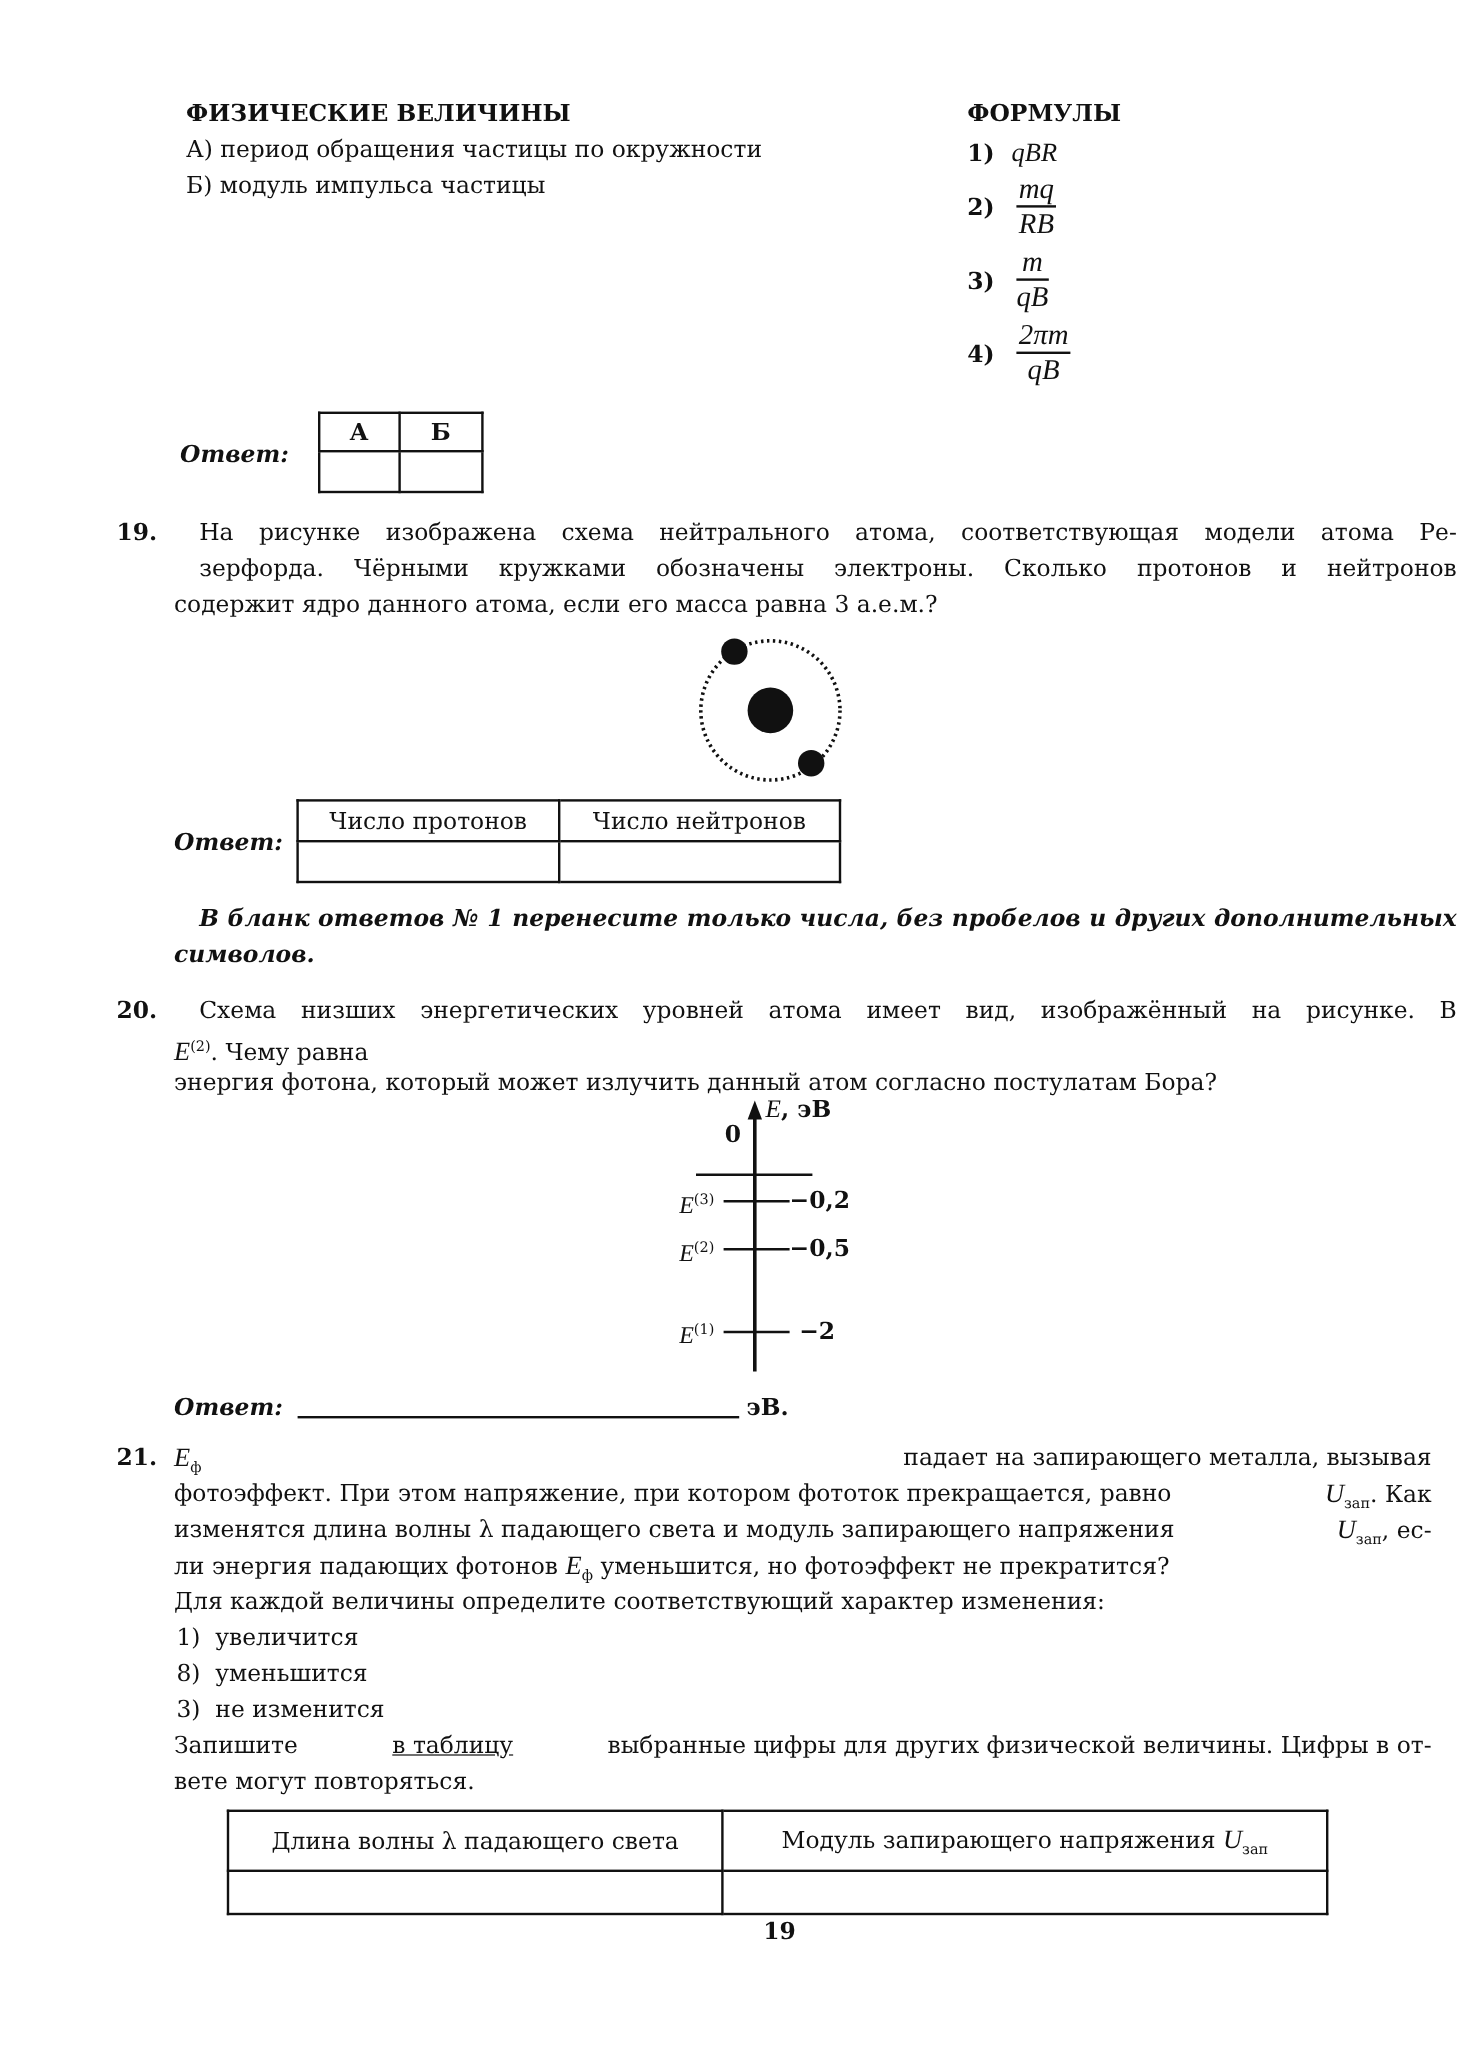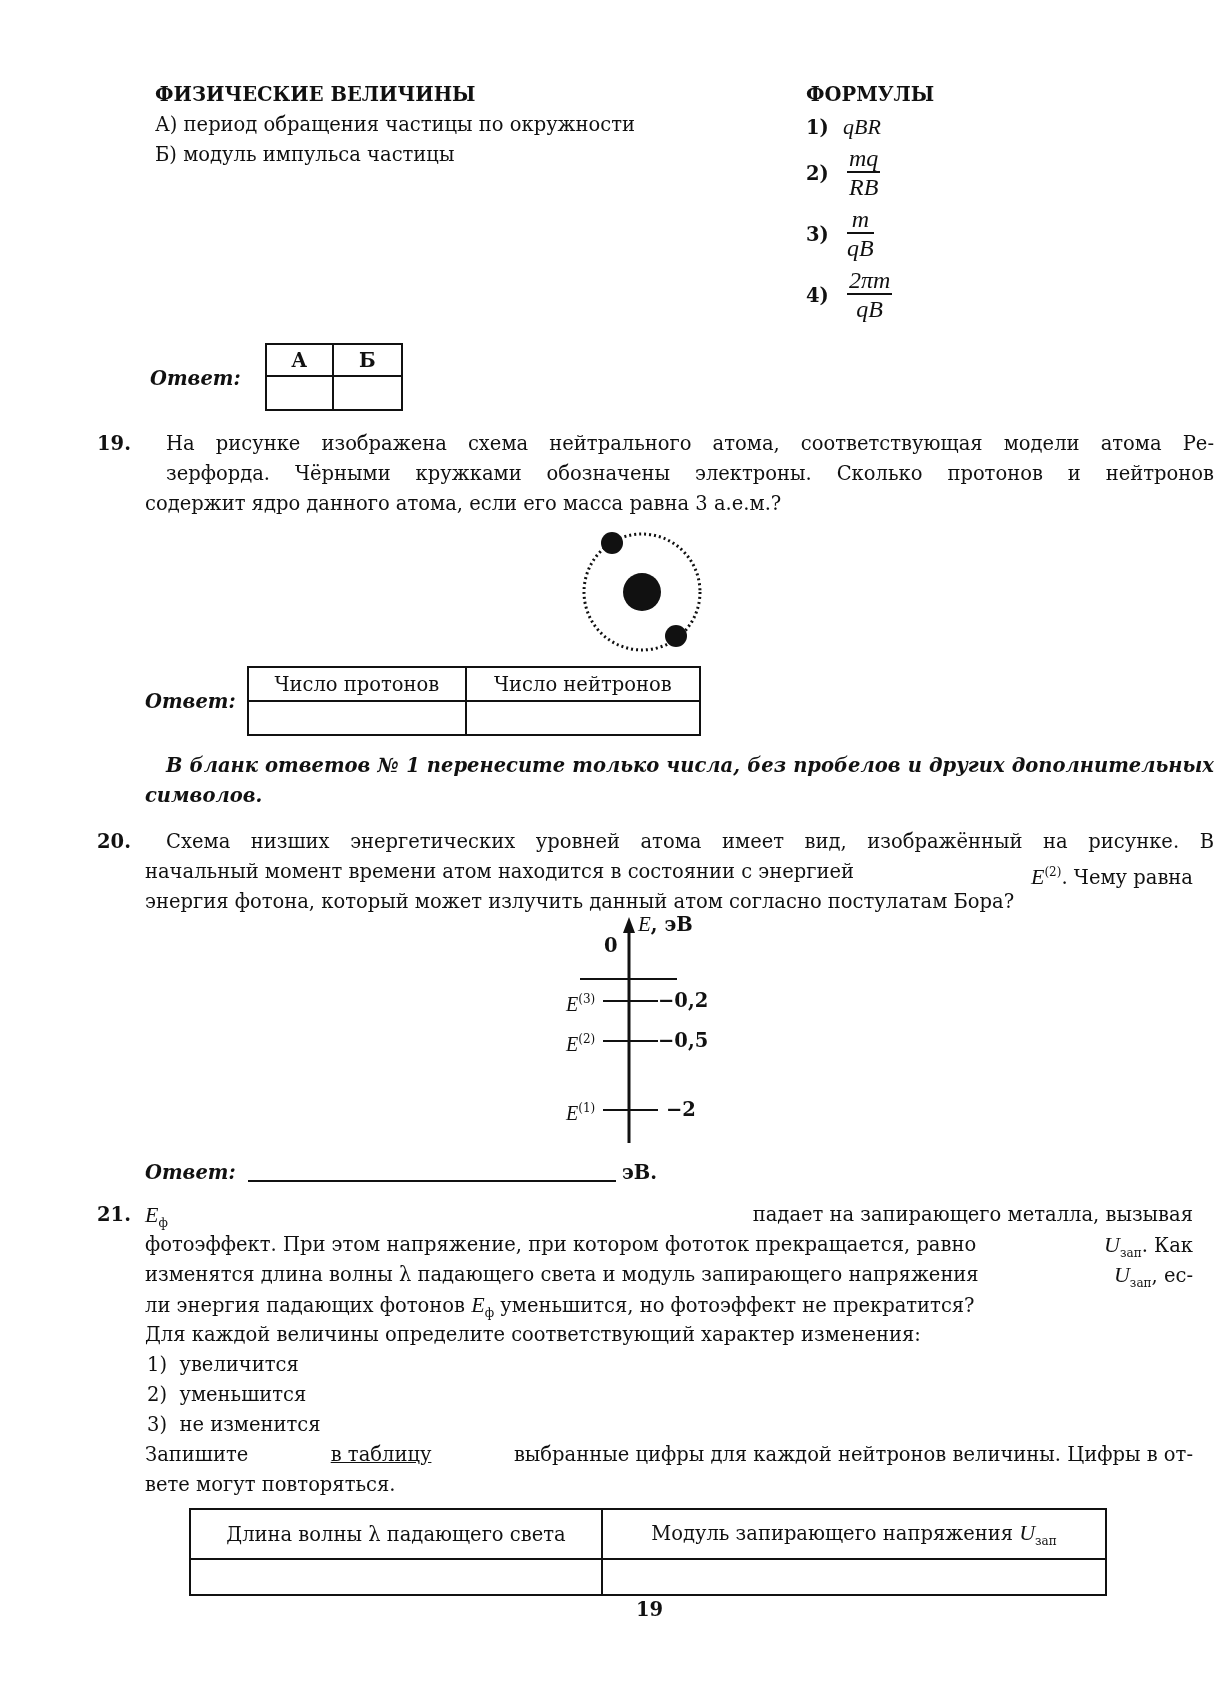--- a/index.html
+++ b/index.html
@@ -100,21 +100,20 @@
   </tr>
 </tbody>
   </table>
 
 <div class="line it b just" style="left:145px; top:751px; width:1048px;">В бланк ответов № 1 перенесите только числа, без пробелов и других дополнительных</div>
 <div class="line it b" style="left:145px; top:781px;">символов.</div>
 
 <div class="line b" style="left:97px; top:827px;">20.</div>
 <div class="line just" style="left:145px; top:827px; width:1048px;">Схема низших энергетических уровней атома имеет вид, изображённый на рисунке. В</div>
 <div class="line" style="left:145px; top:857px; width:1048px; display:flex; justify-content:space-between;">
-  <span>начальный момент времени атом находится в состоянии с энергией</span>
   <span><span class="mi">E</span><sup>(2)</sup><span>. Чему равна</span></span>
 </div>
 <div class="line" style="left:145px; top:887px;">энергия фотона, который может излучить данный атом согласно постулатам Бора?</div>
 
 <div class="abs" style="left:540px; top:915px; width:220px; height:230px;">
   <svg class="abs" style="left:0; top:0;" width="220" height="230">
     <line x1="89" y1="228" x2="89" y2="14" stroke="#111" stroke-width="3"></line>
     <polygon points="89,2 83,18 95,18" fill="#111"></polygon>
     <line x1="40" y1="64" x2="137" y2="64" stroke="#111" stroke-width="2"></line>
     <line x1="63" y1="86" x2="118" y2="86" stroke="#111" stroke-width="2"></line>
@@ -151,26 +150,26 @@
   <span>изменятся длина волны λ падающего света и модуль запирающего напряжения</span>
   <span><span class="mi">U</span><sub>зап</sub><span>, ес-</span></span>
 </div>
 <div class="line" style="left:145px; top:1290px;">
   <span>ли энергия падающих фотонов</span>
   <span class="mi">E</span><sub>ф</sub>
   <span>уменьшится, но фотоэффект не прекратится?</span>
 </div>
 <div class="line" style="left:145px; top:1320px;">Для каждой величины определите соответствующий характер изменения:</div>
 <div class="line" style="left:147px; top:1350px; white-space:pre;">1)  увеличится</div>
-<div class="line" style="left:147px; top:1380px; white-space:pre;">2)  уменьшится</div>
+<div class="line" style="left:147px; top:1380px; white-space:pre;">8)  уменьшится</div>
 <div class="line" style="left:147px; top:1410px; white-space:pre;">3)  не изменится</div>
 <div class="line" style="left:145px; top:1440px; width:1048px; display:flex; justify-content:space-between;text-align:center;">
   <span>Запишите</span>
   <span style="text-decoration:underline;">в таблицу</span>
-  <span>выбранные цифры для каждой нейтронов величины. Цифры в от-</span>
+  <span>выбранные цифры для других физической величины. Цифры в от-</span>
 </div>
 <div class="line" style="left:145px; top:1470px;">вете могут повторяться.</div>
 
 <table class="ans" style="left:189px; top:1508px; width:918px;">
   <tbody>
       <tr style="height:50px;">
     <td style="width:410px;">Длина волны λ падающего света</td>
     <td><span>Модуль запирающего напряжения</span> <span class="mi">U</span><sub>зап</sub></td>
   </tr>
   <tr style="height:36px;">

